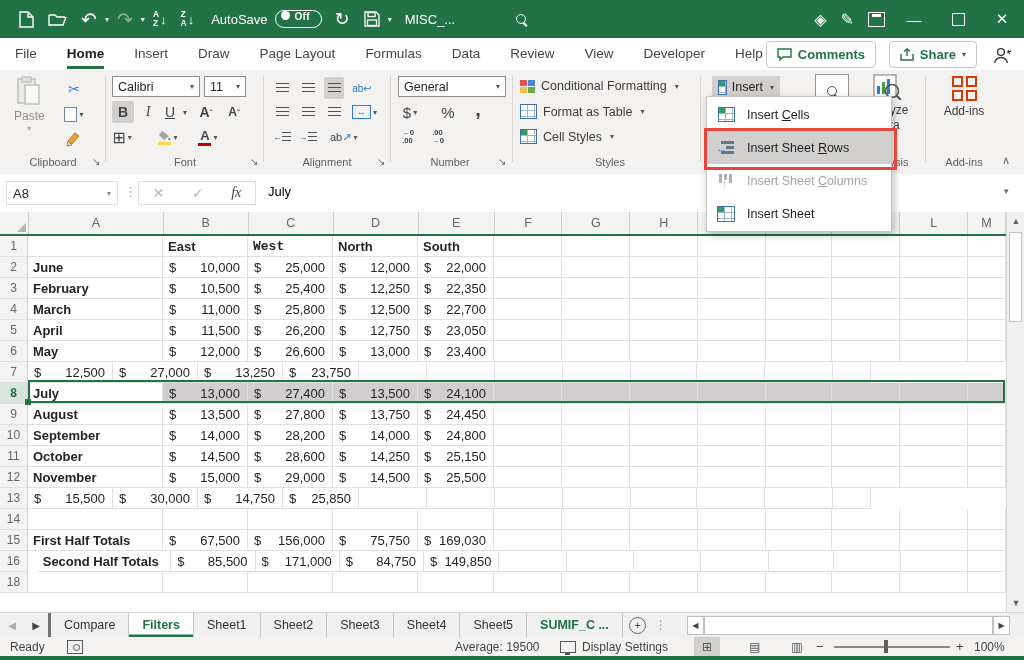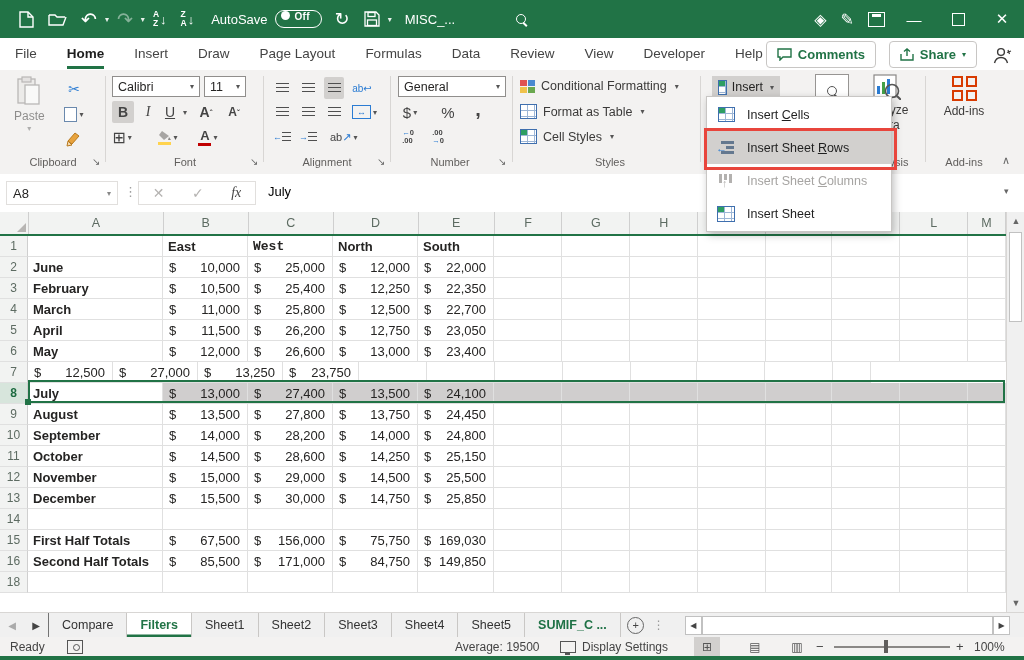--- a/index.html
+++ b/index.html
@@ -130,21 +130,21 @@
   .sbtn2{width:18px;height:18px;display:flex;align-items:center;justify-content:center;font-size:9px;color:#666;cursor:pointer}
   #vthumb{position:absolute;left:2px;top:20px;width:13px;height:90px;background:#fff;border:1px solid #c1c1c1;box-sizing:border-box}
   #vdown{position:absolute;left:0;bottom:0}
 
   
   #sheetbar{position:absolute;left:0;top:612px;width:1024px;height:25px;background:#f0f0f0;border-top:1px solid #d8d6d4;
             display:flex;align-items:stretch;box-sizing:border-box}
   .navarr{width:24px;display:flex;align-items:center;justify-content:center;font-size:10px;color:#444;cursor:pointer}
   .navarr.dim{color:#aaa}
   .stab{display:flex;align-items:center;padding:0 13px;font-size:12.5px;color:#333;cursor:pointer;border-right:1px solid #c9c7c5;white-space:nowrap}
-  .stab:first-of-type{border-left:1px solid #737373}
+  .stab:first-of-type{border-left:3px solid #737373}
   .stab.active{background:#fff;color:#217346;font-weight:700;box-shadow:inset 0 -2.5px 0 #217346}
   .stab.colored{color:#1e7145;font-weight:700}
   #newsheet{width:30px;display:flex;align-items:center;justify-content:center;cursor:pointer}
   #newsheet i{width:15px;height:15px;border:1px solid #666;border-radius:50%;display:flex;align-items:center;justify-content:center;
               font-size:11px;color:#444;font-style:normal}
   #tabdots{width:16px;display:flex;align-items:center;justify-content:center;color:#999;font-size:12px}
   #hscroll{position:relative;flex:1;margin:3px 14px 3px 4px;background:#f0f0f0}
   #hscroll .la,#hscroll .ra{position:absolute;top:0;width:17px;height:19px;border:1px solid #c1c1c1;background:#fff;
         display:flex;align-items:center;justify-content:center;font-size:8px;color:#444;box-sizing:border-box;cursor:pointer}
   #hscroll .la{left:14px}#hscroll .ra{right:0}
@@ -854,21 +854,20 @@
         <div class="gcell" style="width: 68px;"></div>
         <div class="gcell" style="width: 68px;"></div>
         <div class="gcell" style="width: 68px;"></div>
         <div class="gcell" style="width: 66px;"></div>
         <div class="gcell" style="width: 68px;"></div>
         <div class="gcell" style="width: 68px;"></div>
         <div class="gcell" style="width: 38px;"></div>
       </div>
       <div class="grow">
         <div class="rhead">13</div>
-        <div class="gcell lbl" style="width: 135px;">December</div>
         <div class="gcell money" style="width: 85px;">
           <span>$</span>
           <span>15,500</span>
         </div>
         <div class="gcell money" style="width: 85px;">
           <span>$</span>
           <span>30,000</span>
         </div>
         <div class="gcell money" style="width: 85px;">
           <span>$</span>
@@ -926,21 +925,21 @@
         <div class="gcell" style="width: 68px;"></div>
         <div class="gcell" style="width: 68px;"></div>
         <div class="gcell" style="width: 68px;"></div>
         <div class="gcell" style="width: 66px;"></div>
         <div class="gcell" style="width: 68px;"></div>
         <div class="gcell" style="width: 68px;"></div>
         <div class="gcell" style="width: 38px;"></div>
       </div>
       <div class="grow">
         <div class="rhead">16</div>
-        <div class="gcell lbl" style="width: 135px;">Second Half Totals</div>
+        <div class="gcell lbl" style="width: 135px; margin-left: 10px;">Second Half Totals</div>
         <div class="gcell money" style="width: 85px;">
           <span>$</span>
           <span>85,500</span>
         </div>
         <div class="gcell money" style="width: 85px;">
           <span>$</span>
           <span>171,000</span>
         </div>
         <div class="gcell money" style="width: 85px;">
           <span>$</span>

